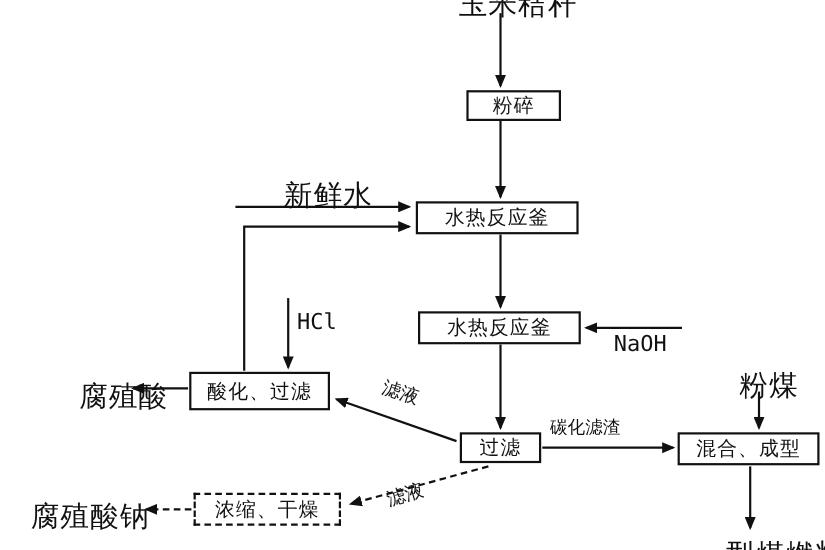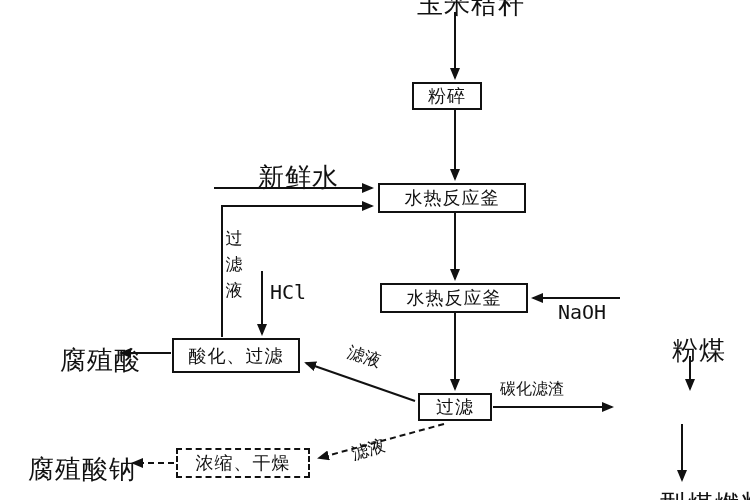--- a/index.html
+++ b/index.html
@@ -47,33 +47,33 @@
       <path d="M493,407 L612,407" marker-end="url(#ah)"></path>
       <path d="M690,356 L690,389" marker-end="url(#ah)"></path>
       <path d="M682,424 L682,480" marker-end="url(#ah)"></path>
       <path d="M444,424 L319,458" stroke-dasharray="6 4" marker-end="url(#ah)"></path>
       <path d="M174,463 L133,463" stroke-dasharray="6 4" marker-end="url(#ah)"></path>
     </g>
   </svg>
 
   <div class="lbl big clip-top" style="left:417px;">玉米秸秆</div>
 
-  <div class="node" style="left:412px; top:82px;  width:70px;  height:28px;">粉碎</div>
+  <div class="node" style="left:424px; top:82px;  width:86px;  height:28px;">粉碎</div>
   <div class="node" style="left:378px; top:183px; width:148px; height:30px;">水热反应釜</div>
   <div class="node" style="left:380px; top:283px; width:148px; height:30px;">水热反应釜</div>
   <div class="node" style="left:418px; top:393px; width:74px;  height:28px;">过滤</div>
   <div class="node" style="left:172px; top:338px; width:128px; height:35px;">酸化、过滤</div>
   <div class="node dashed" style="left:176px; top:448px; width:134px; height:30px;">浓缩、干燥</div>
+  <div class="node" style="left:616px; top:393px; width:129px; height:30px;">混合、成型</div>
 
   <div class="lbl big" style="left:258px; top:160px;">新鲜水</div>
-  <div class="lbl vert" style="left:222px; top:226px;">过滤液</div>
   <div class="lbl mono" style="left:270px; top:280px;">HCl</div>
   <div class="lbl mono" style="left:558px; top:277px;margin-top:23px;">NaOH</div>
   <div class="lbl rot-dn" style="left:348px; top:340px;">滤液</div>
   <div class="lbl" style="left:500px; top:379px; font-size:16px;">碳化滤渣</div>
   <div class="lbl big" style="left:672px; top:333px;">粉煤</div>
   <div class="lbl rot-up" style="left:352px; top:443px;">滤液</div>
 
-  <div class="lbl big" style="left:60px; top:343px;">腐殖酸</div>
+  <div class="lbl big" style="left:72px; top:343px;">腐殖酸</div>
   <div class="lbl big" style="left:28px; top:452px;">腐殖酸钠</div>
   <div class="lbl big clip-bot" style="left:660px;">型煤燃料</div>
 
 </div>
 
 </body></html>

